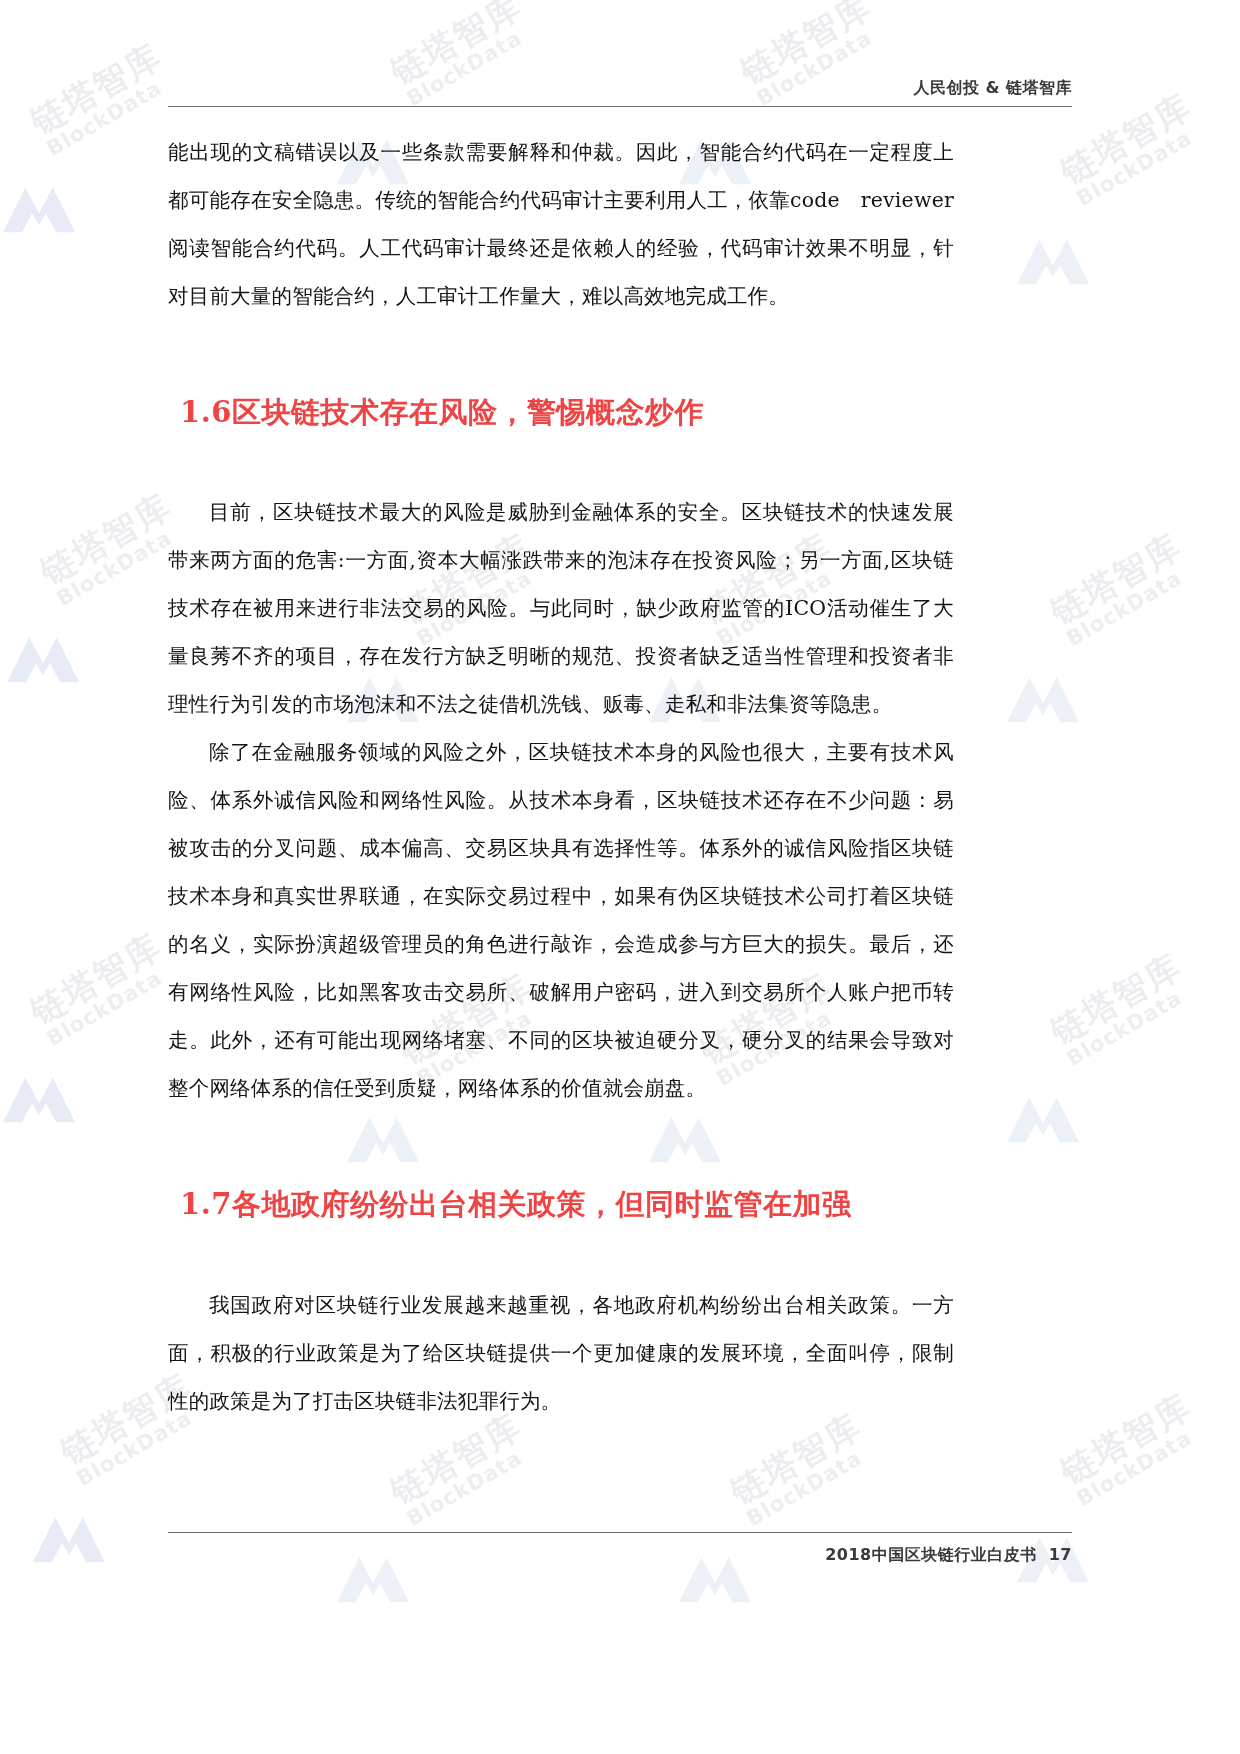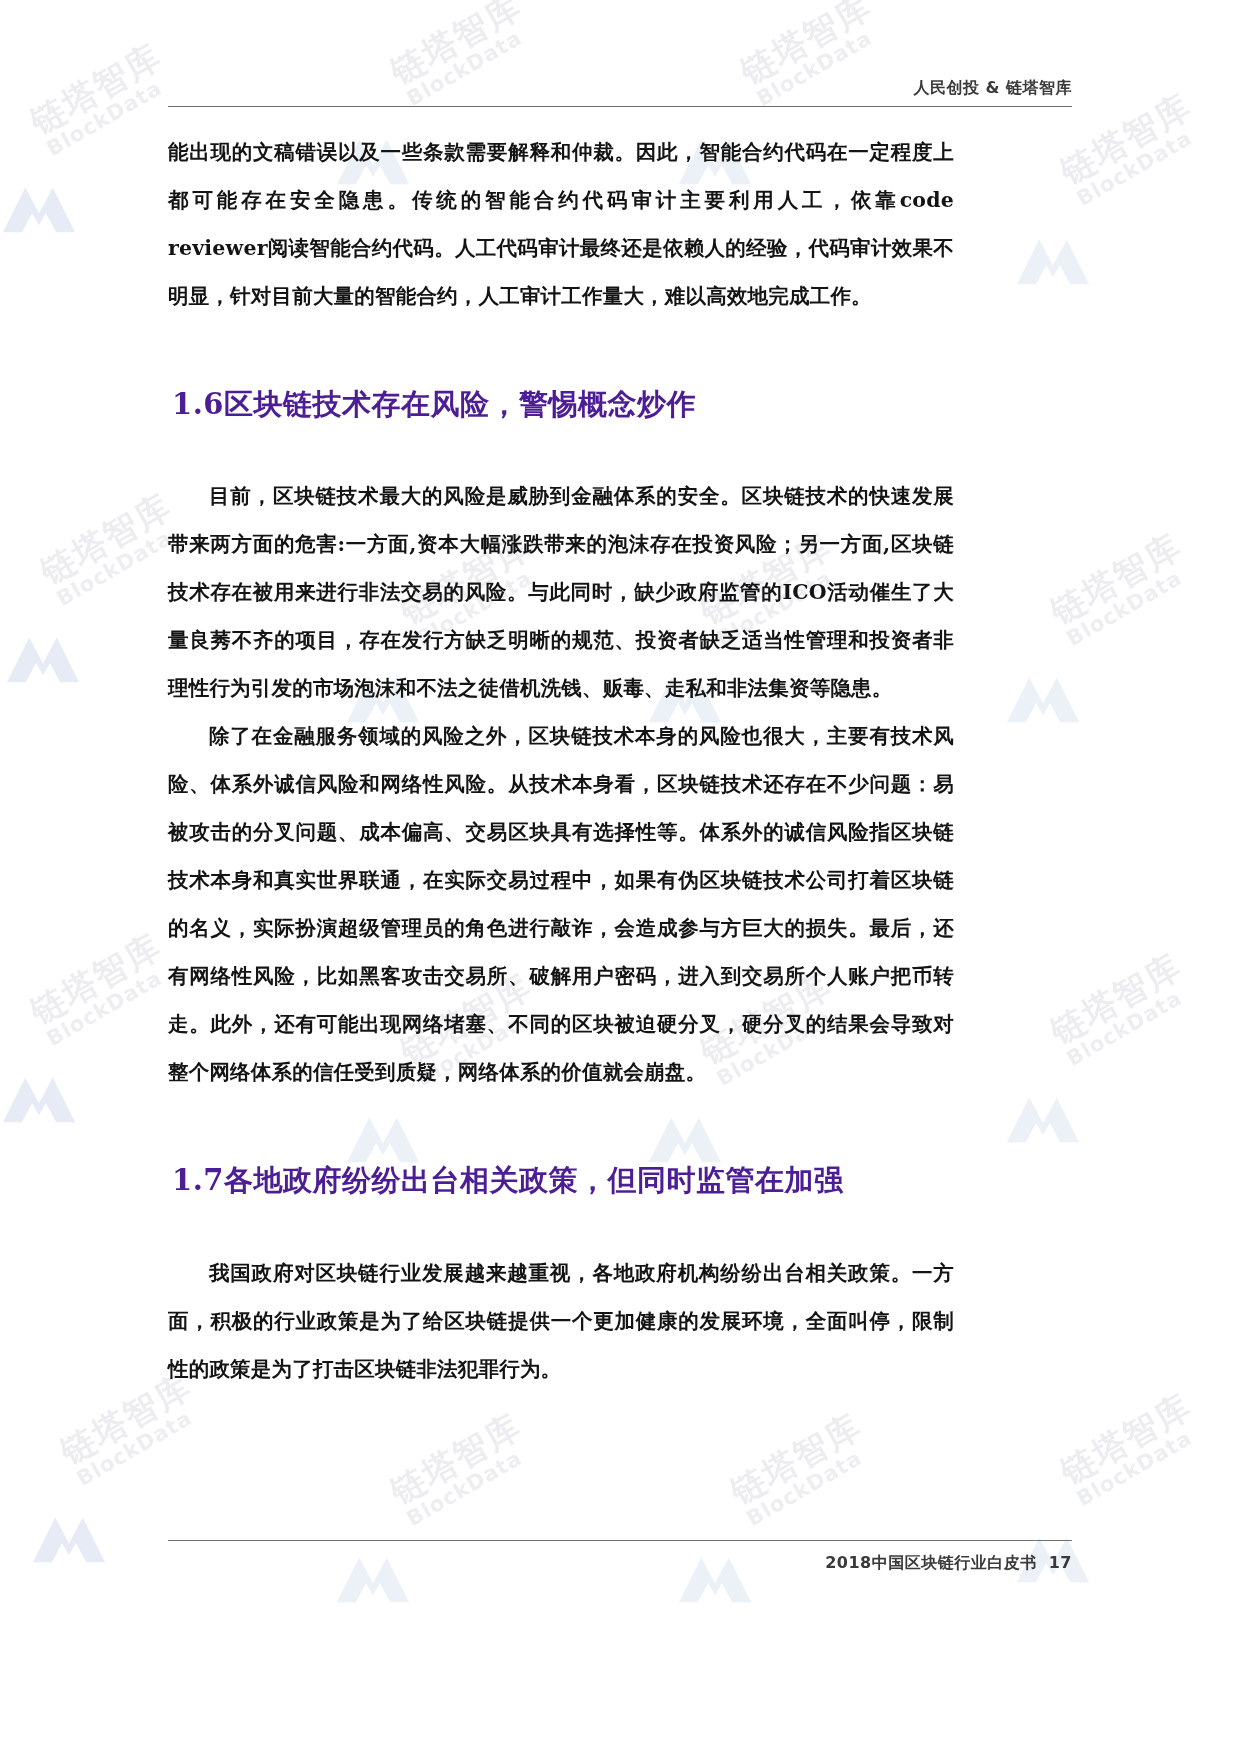--- a/index.html
+++ b/index.html
@@ -91,42 +91,41 @@
 
   p.body{
     font-size:20.5px;
     line-height:48px;
     margin:0;
     text-align:justify;
     text-justify:inter-ideograph;
     letter-spacing:.2px;
     color:#141414;
     font-family:"DejaVu Serif","Liberation Serif",serif;
-    font-weight:bold;
   }
   p.indent{ text-indent:2em; }
 
   h2.section{
     font-size:29px;
     font-weight:bold;
     line-height:1.25;
-    margin:4px;
+    margin:12px;
     letter-spacing:.5px;
-    color:#4c1d95;
+    color:#ef4444;
     font-family:"DejaVu Serif","Liberation Serif",serif;
   }
 
   .gap-before-h2{ height:62px; }
   .gap-after-h2{ height:46px; }
 
   
   #footer{
     position:absolute;
     left:168px; right:168px;
-    bottom:180px;
+    bottom:188px;
     text-align:right;
   }
   #footer .rule{
     border-bottom:1.4px solid #6e6e6e;
     margin-bottom:12px;
   }
   #footer .foot-text{
     font-family:"DejaVu Sans","Liberation Sans",sans-serif;
     font-size:16px;
     font-weight:bold;

